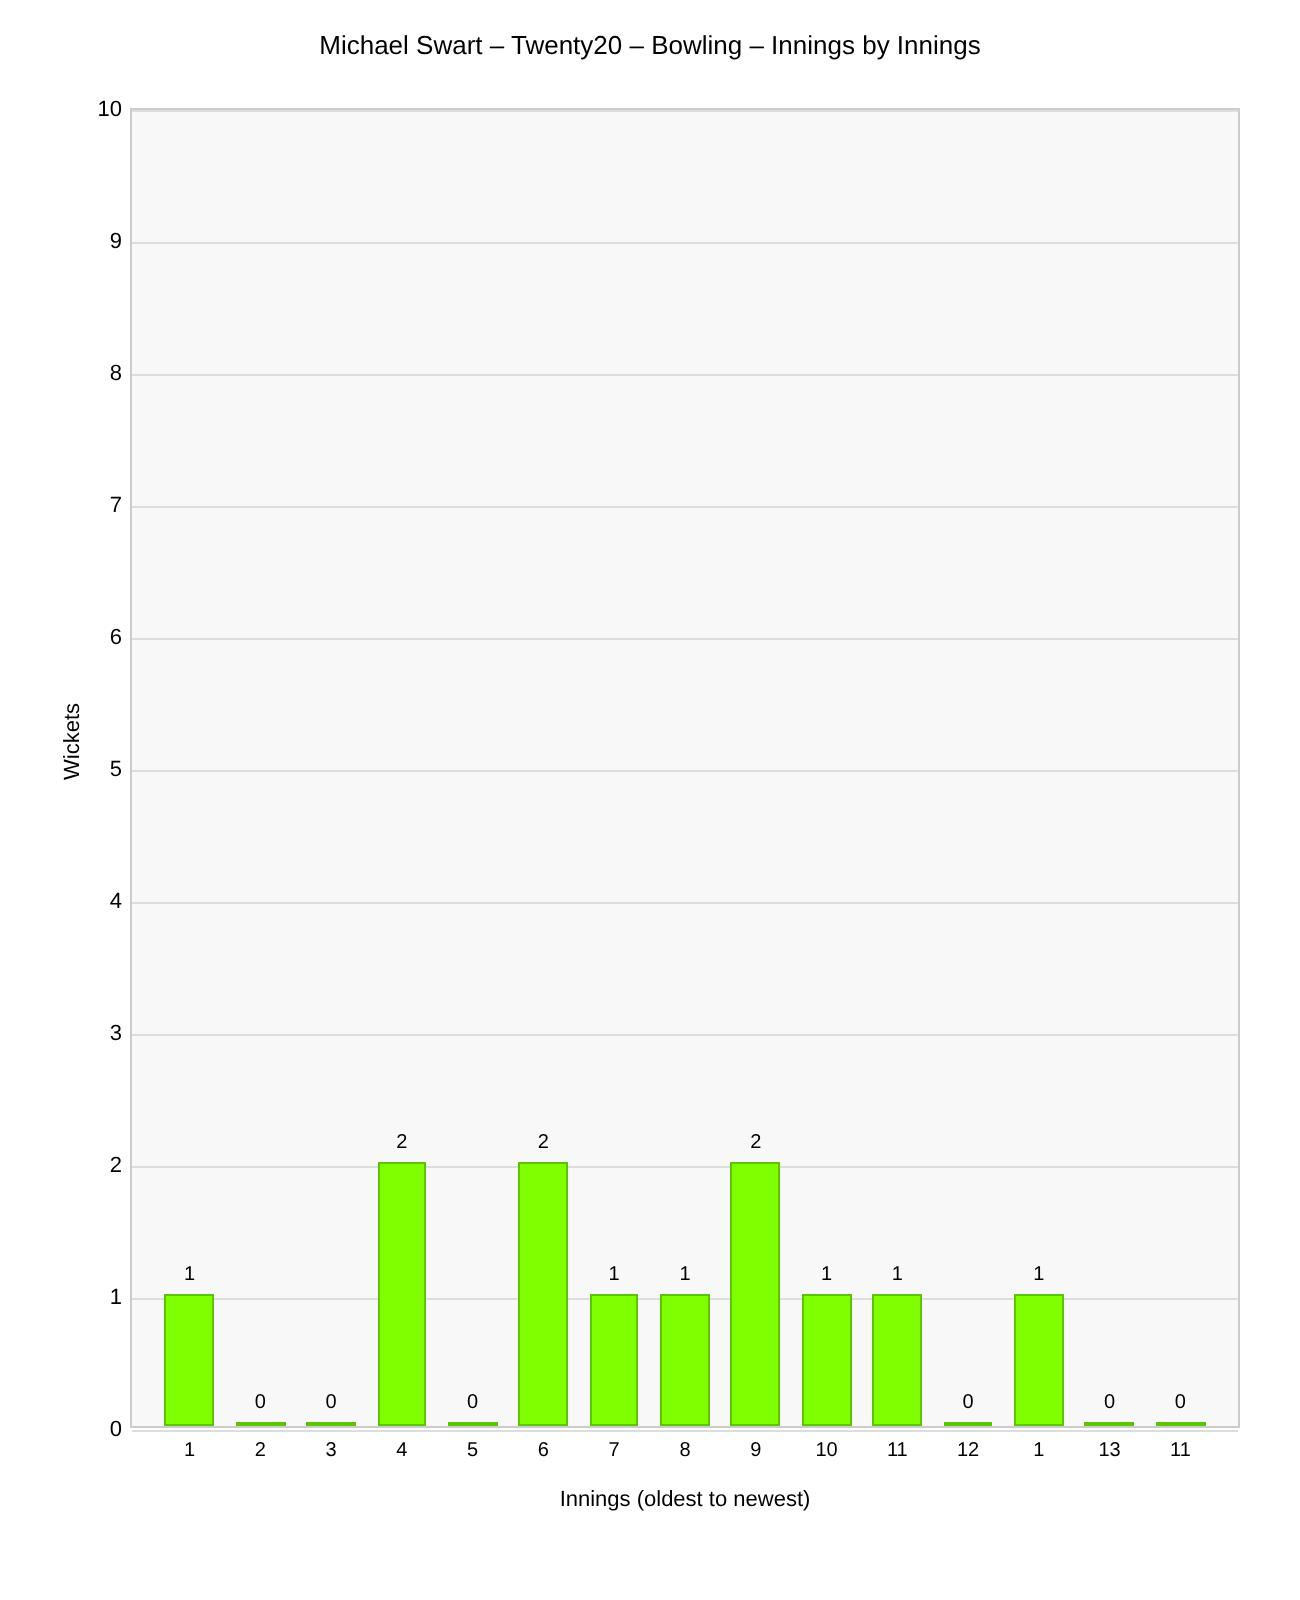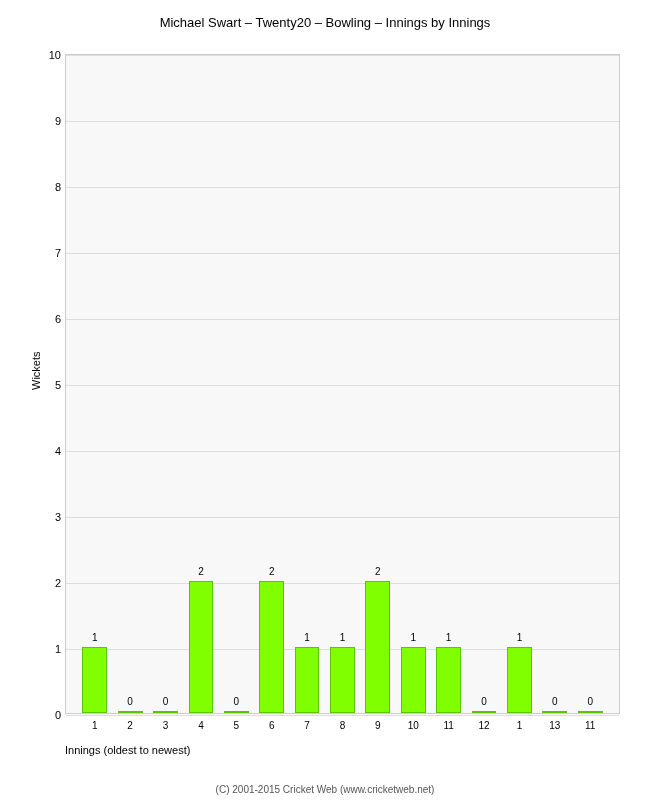--- a/index.html
+++ b/index.html
@@ -44,20 +44,21 @@
       top: 50%;
       transform: rotate(-90deg) translateX(50%);
       transform-origin: center center;
       font-size: 11px;
       white-space: nowrap;
     }
     .x-axis-label {
       position: absolute;
       bottom: -42px;
       width: 100%;
+      text-align: center;
       font-size: 11px;
     }
     .grid-lines {
       position: absolute;
       width: 100%;
       height: 100%;
       top: 0;
       left: 0;
     }
     .grid-line {
@@ -251,14 +252,13 @@
           <div class="x-tick-item">12</div>
           <div class="x-tick-item">1</div>
           <div class="x-tick-item">13</div>
           <div class="x-tick-item">11</div>
         </div>
     </div>
 
     <div class="x-axis-label">Innings (oldest to newest)</div>
   </div>
 
-  <div class="copyright" style="margin-top: 70px;">(C) 2001-2015 Cricket Web (www.cricketweb.net)</div>
 </div>
 
 </body></html>

